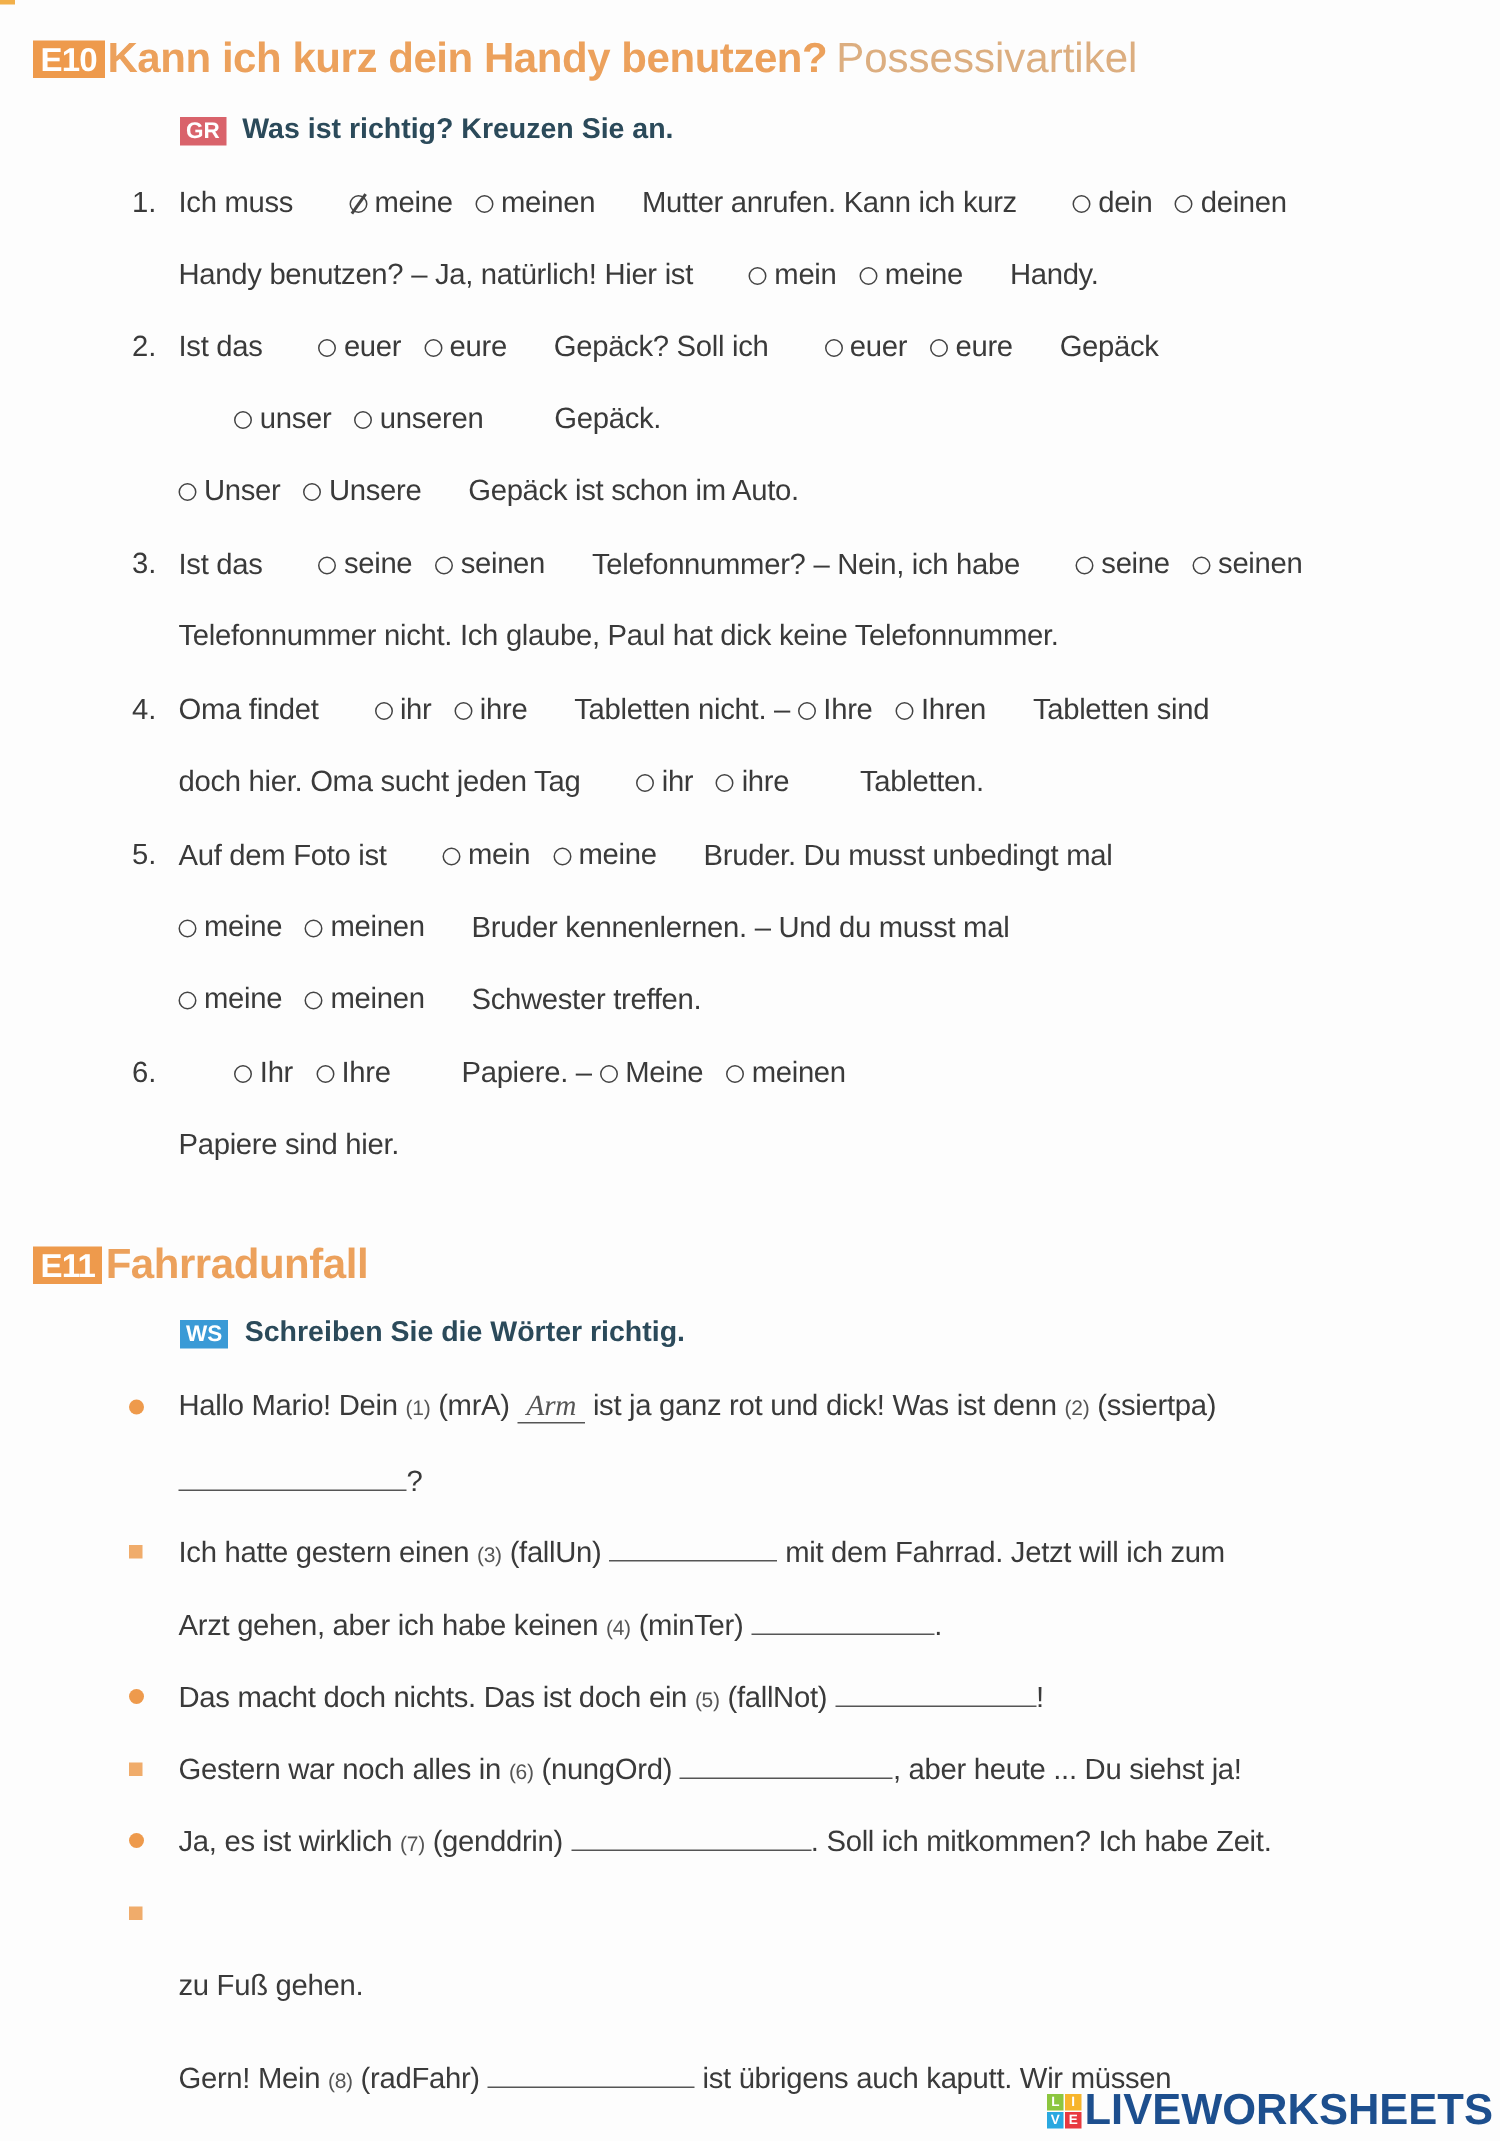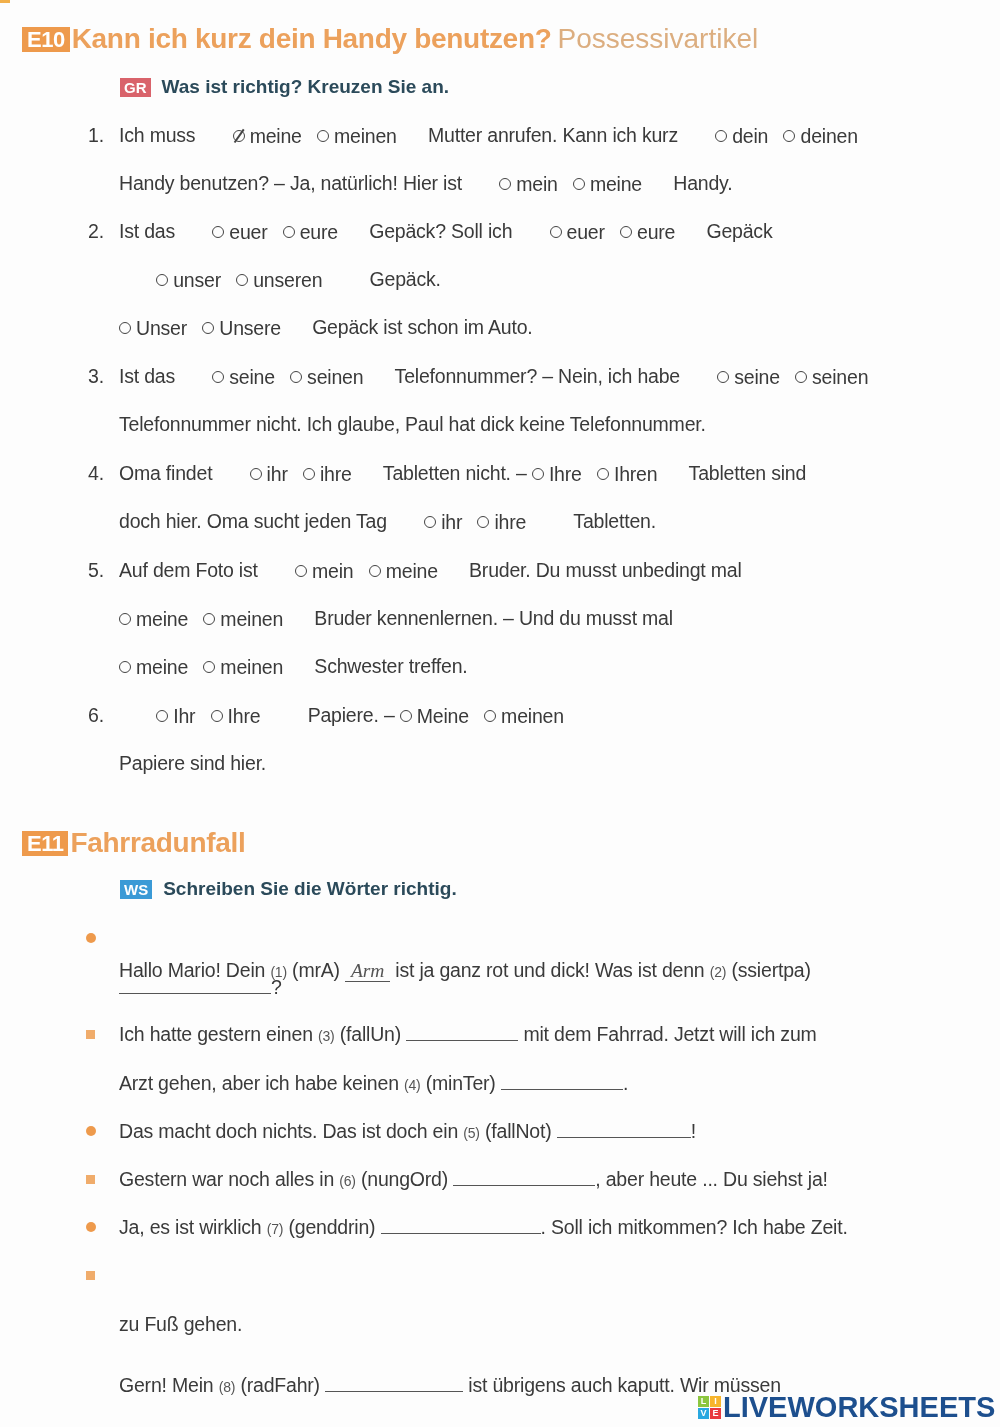--- a/index.html
+++ b/index.html
@@ -377,21 +377,21 @@
   <span class="ex-badge">E11</span>
   <span class="ex-title">Fahrradunfall</span>
 </div>
 
 <div class="task" style="top:878px;">
   <span class="task-badge ws">WS</span>
   <span class="task-text">Schreiben Sie die Wörter richtig.</span>
 </div>
 
 <span class="bullet-dot" style="top:933px;"></span>
-<div class="line" style="left:119px; top:926px;margin-top:33px;">
+<div class="line" style="left:119px; top:926px;">
   <span>Hallo Mario! Dein</span>
   <span class="small-num">(1)</span>
   <span>(mrA)</span>
   <span class="answer">Arm</span>
   <span>ist ja ganz rot und dick! Was ist denn</span>
   <span class="small-num">(2)</span>
   <span>(ssiertpa)</span>
 </div>
 <div class="line" style="left:119px; top:975px;">
   <span class="blank" style="width:152px;"></span><span>?</span>

